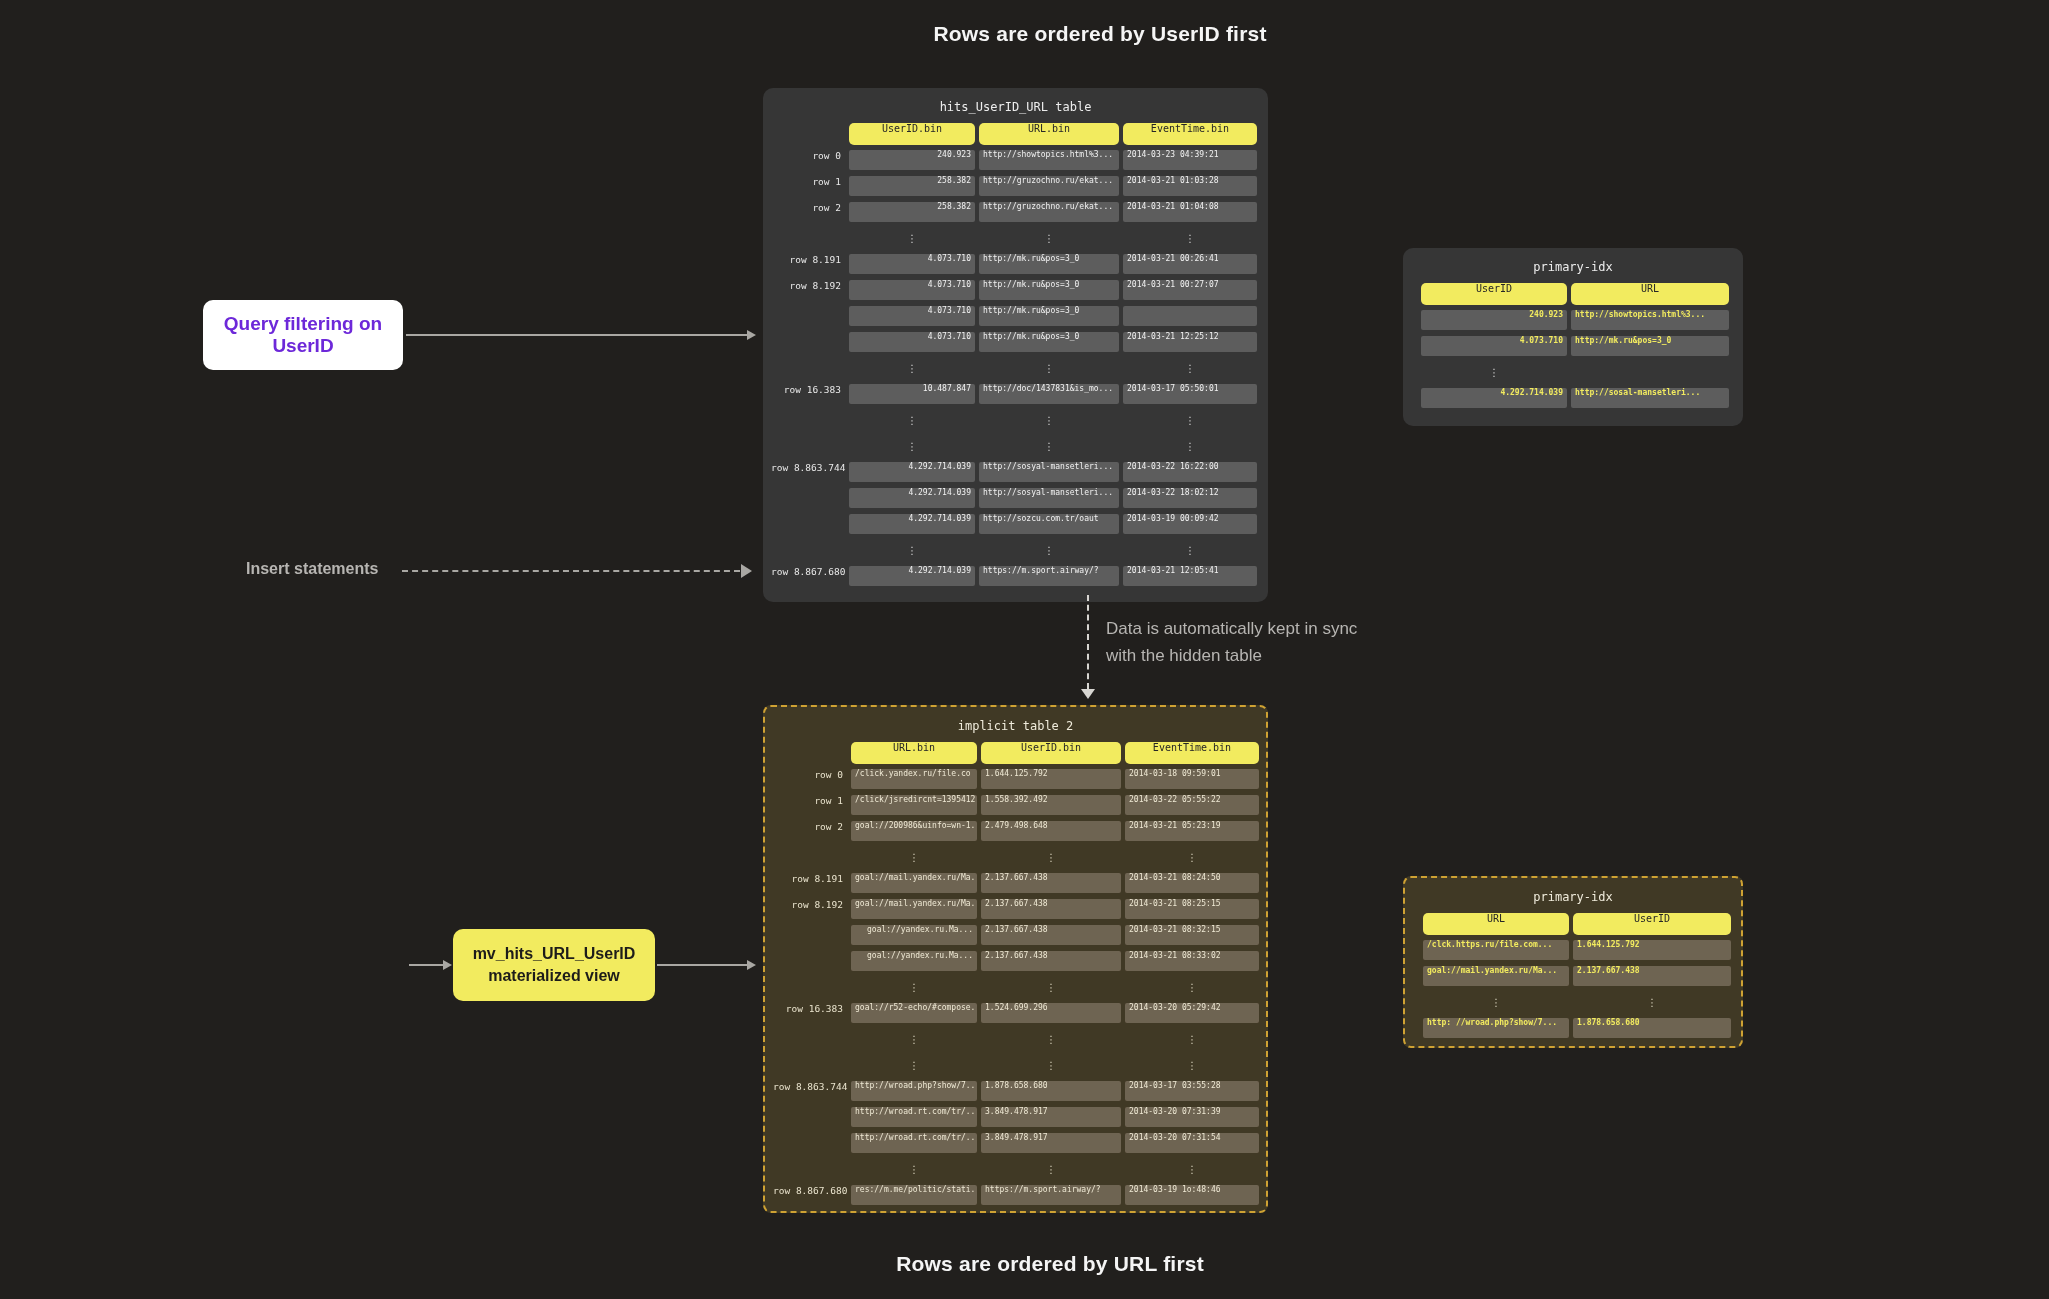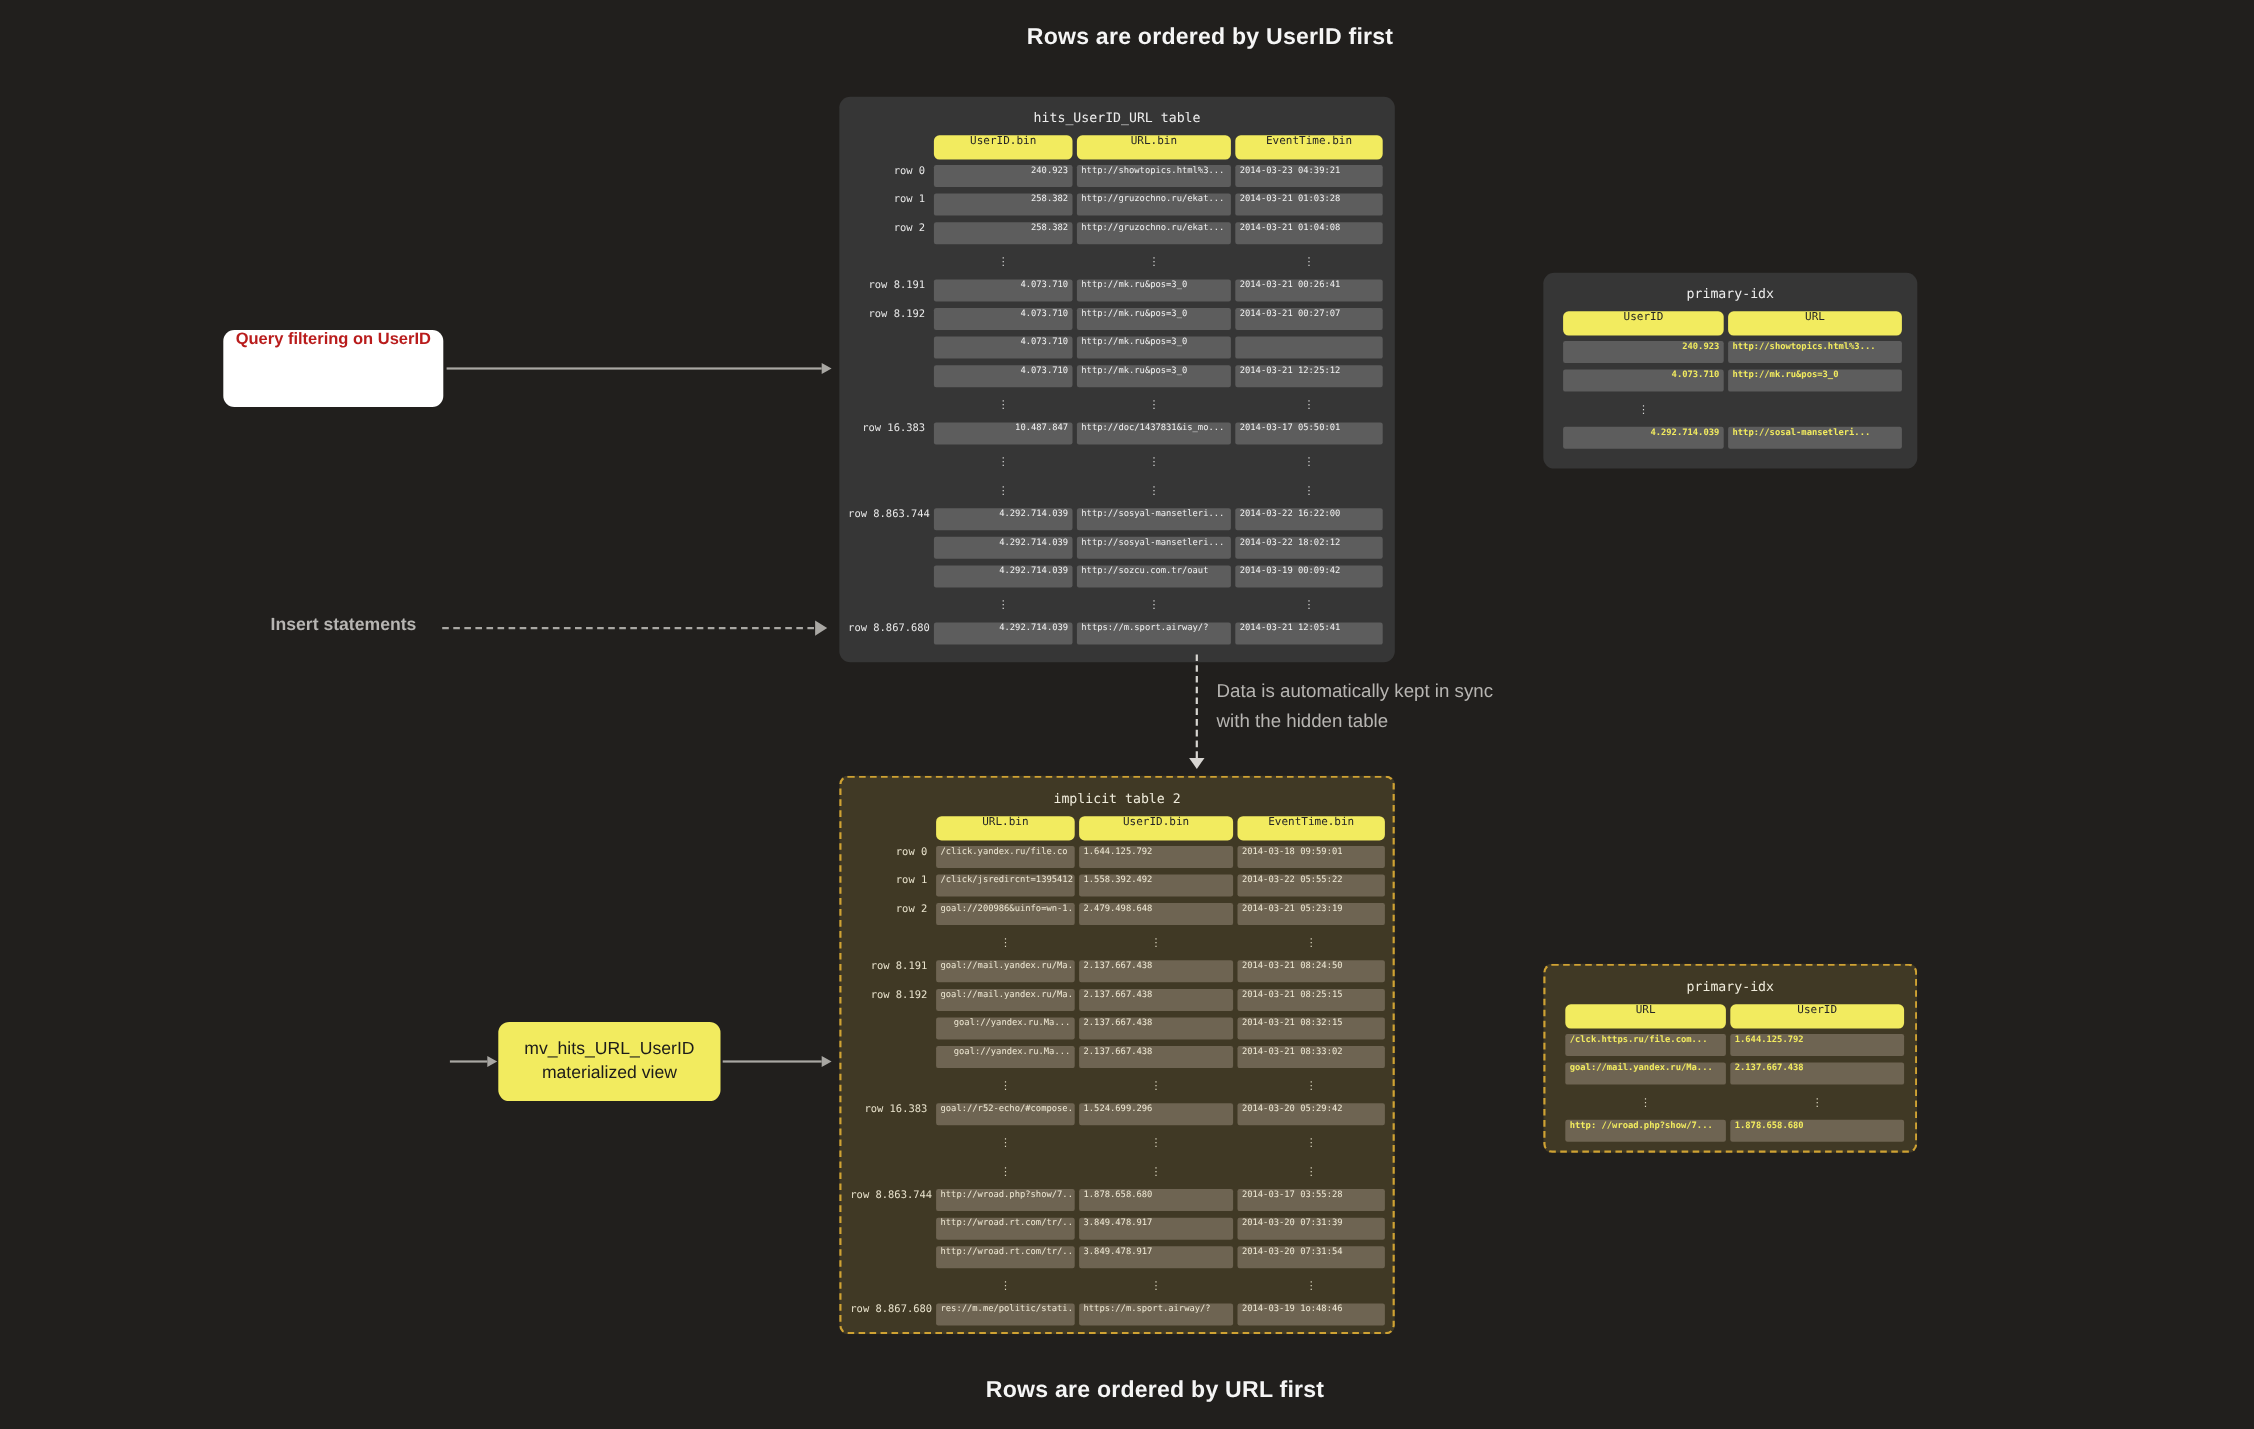--- a/index.html
+++ b/index.html
@@ -31,24 +31,24 @@
   .olive .cell{background:var(--olive-cell);color:var(--cream-text)}
   .idx-grid .cell{color:var(--yellow);font-weight:bold}
   .cell.ar{text-align:right}
   .cell.al{text-align:left}
   .rowlabel{height:20px;line-height:20px;text-align:right;padding-right:4px;
         font:9.5px "DejaVu Sans Mono",monospace;color:#e8e8e8;white-space:nowrap}
   .olive .rowlabel{color:#e9e3cd}
   .dots{text-align:center;font:10px "DejaVu Sans Mono",monospace;color:#d8d8d8}
   .olive .dots{color:#ddd7c0}
 
-  .note-box{position:absolute;background:#ffffff;border-radius:10px;display:flex;align-items:flex-start;
-        justify-content:center;text-align:center;font-size:15px;font-weight:bold;color:#b91c1c}
+  .note-box{position:absolute;background:#ffffff;border-radius:10px;display:flex;align-items:center;
+        justify-content:center;text-align:center;font-size:19px;font-weight:bold;color:#6d28d9}
   .mv-box{position:absolute;background:var(--yellow);border-radius:10px;display:flex;flex-direction:column;
-        align-items:center;justify-content:center;text-align:center;font-size:16px;font-weight:normal;
+        align-items:center;justify-content:center;text-align:center;font-size:16px;font-weight:bold;
         color:#1d1c1a;line-height:22px}
   .gray-note{position:absolute;font-size:16px;font-weight:bold;color:var(--gray-label);white-space:nowrap}
   .sync-note{position:absolute;font-size:17px;font-weight:normal;color:var(--gray-label);line-height:27px}
 
   .hline{position:absolute;height:0;border-top:2px solid var(--arrow)}
   .hline.dashed{border-top-style:dashed}
   .vline{position:absolute;width:0;border-left:2px dashed var(--light-arrow)}
   .head-right{position:absolute;width:0;height:0;border-top:5px solid transparent;
         border-bottom:5px solid transparent;border-left:9px solid var(--arrow)}
   .head-right.big{border-top-width:7px;border-bottom-width:7px;border-left-width:11px}

